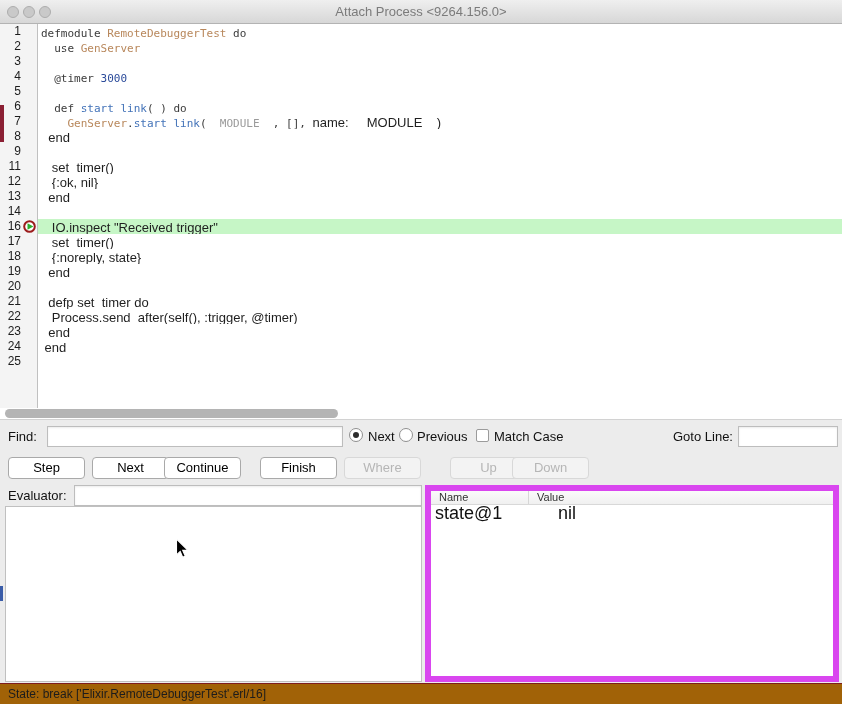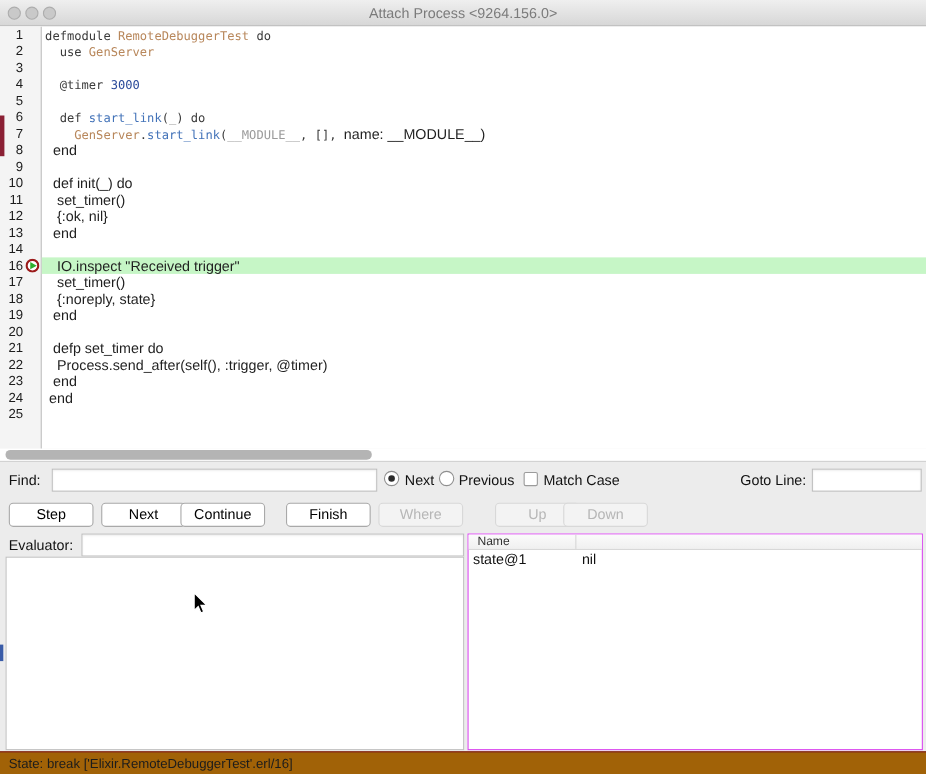--- a/index.html
+++ b/index.html
@@ -66,26 +66,26 @@
   .btn-row { position:absolute; top:455px; left:0; width:842px; height:26px; }
   .dbg-btn { position:absolute; top:2px; width:77px; height:22px; border-radius:4px;
     background:#ffffff; border:1px solid #a9a9a9; font-size:13px; color:#000;
     text-align:center; line-height:20px; font-family:"Liberation Sans",sans-serif; }
   .dbg-btn.disabled { background:#f3f3f3; border-color:#d8d8d8; color:#b6b6b6; }
   
   .eval-section { position:absolute; top:481px; left:0; width:790px; height:202px; }
   .eval-output { position:absolute; left:5px; top:25px; width:417px; height:176px;
     background:#fff; border:1px solid #c0c0c0; }
   .bindings { position:absolute; left:425px; top:4px; width:414px; height:197px;
-    background:#fff; border:1px solid #d946ef; }
+    background:#fff; border:6px solid #d946ef; }
   .b-header { display:flex; height:14px; background:linear-gradient(#fbfbfb,#f0f0f0);
     border-bottom:1px solid #d8d8d8; font-size:11px; color:#333; }
   .b-header .hc1 { width:98px; padding-left:8px; border-right:1px solid #d6d6d6; line-height:13px; }
   .b-header .hc2 { flex:1; padding-left:8px; line-height:13px; }
-  .b-row { display:flex; height:17px; font-size:13px; color:#111; }
+  .b-row { display:flex; height:17px; font-size:18px; color:#111;gap:24px; }
   .b-row .c1 { width:99px; padding-left:4px; line-height:17px; }
   .b-row .c2 { flex:1; padding-left:4px; line-height:17px; }
   
   .statusbar { position:absolute; top:683px; left:0; width:842px; height:21px;
     background:#a16207; border-top:1px solid #7f1d1d; }
   .statusbar span { position:absolute; left:8px; top:3px; font-size:12px; color:#1c1c1c; }
   
   .mark-maroon { position:absolute; left:0; top:105px; width:4px; height:37px; background:#8b2034; }
   .mark-blue   { position:absolute; left:0; top:586px; width:3px; height:15px; background:#3a5ca8; }
   .cursor { position:absolute; left:175px; top:538px; z-index:50; }
@@ -156,27 +156,20 @@
         <span class="bp-slot"></span>
       </div>
       <div class="code-text"><span class="seg-plain">  end</span></div>
     </div>
     <div class="code-line">
       <div class="gutter">
         <span class="lnum">9</span>
         <span class="bp-slot"></span>
       </div>
       <div class="code-text"></div>
-    </div>
-    <div class="code-line">
-      <div class="gutter">
-        <span class="lnum">10</span>
-        <span class="bp-slot"></span>
-      </div>
-      <div class="code-text"><span class="seg-plain">  def init(_) do</span></div>
     </div>
     <div class="code-line">
       <div class="gutter">
         <span class="lnum">11</span>
         <span class="bp-slot"></span>
       </div>
       <div class="code-text"><span class="seg-plain">   set_timer()</span></div>
     </div>
     <div class="code-line">
       <div class="gutter">
@@ -303,20 +296,21 @@
     <div class="dbg-btn disabled" style="left: 512px;">Down</div>
   </div>
 
 <div class="eval-section">
   <span class="lbl" style="left:8px;top:7px;">Evaluator:</span>
   <input class="tinput" style="left: 74px; top: 4px; width: 348px;" value="">
   <div class="eval-output"></div>
   <div class="bindings">
     <div class="b-header">
       <div class="hc1">Name</div>
+      <div class="hc2">Value</div>
     </div>
     <div id="bindings-body">
         <div class="b-row">
           <div class="c1">state@1</div>
           <div class="c2">nil</div>
         </div>
       </div>
   </div>
 </div>
 

